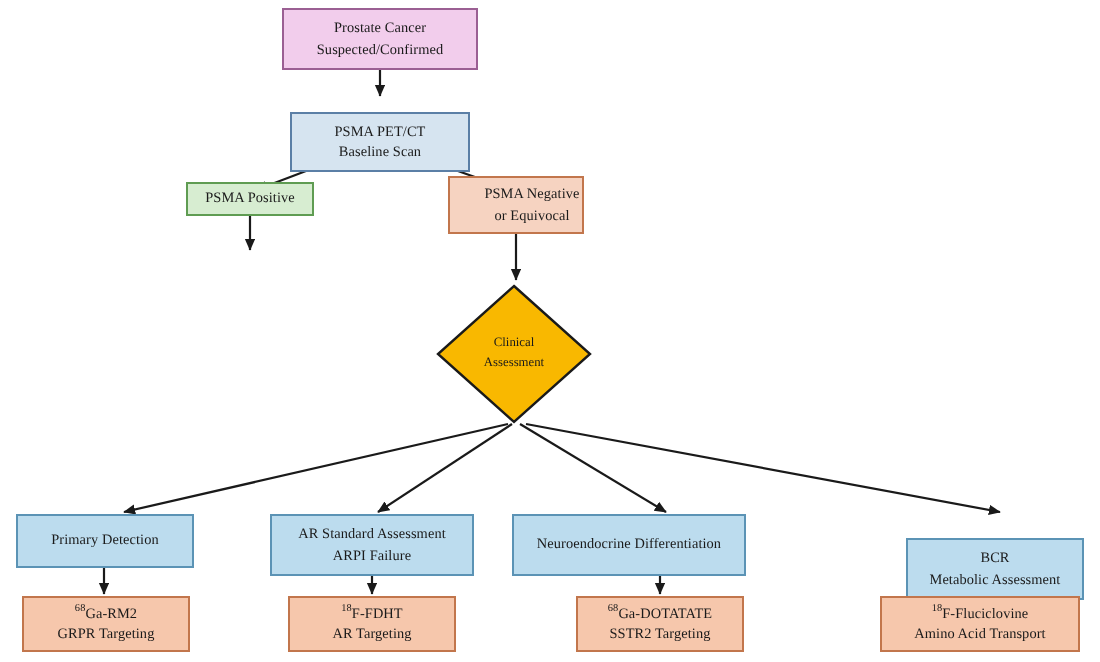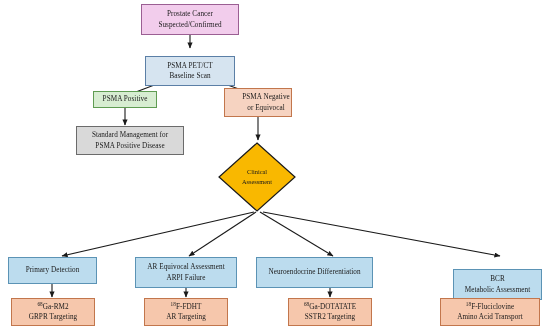--- a/index.html
+++ b/index.html
@@ -105,24 +105,20 @@
 
   <div class="node n-pos" style="left:93px; top:91px; width:64px; height:17px;">
     <span class="ln">PSMA Positive</span>
   </div>
 
   <div class="node n-neg" style="left:224px; top:88px; width:68px; height:29px;padding-left:16px;">
     <span class="ln">PSMA Negative</span>
     <span class="ln">or Equivocal</span>
   </div>
 
-  <div class="node n-gray" style="left:76px; top:126px; width:108px; height:29px;">
-    <span class="ln">Standard  Management for</span>
-    <span class="ln">PSMA Positive  Disease</span>
-  </div>
 
   <div class="diamond" style="left:218px; top:142px; width:78px; height:70px;">
     <svg class="dshape" viewBox="0 0 78 70" preserveAspectRatio="none">
       <polygon points="39,1 77,35 39,69 1,35" fill="#f9b800" stroke="#1a1a1a" stroke-width="1.2"></polygon>
     </svg>
     <div class="dlabel">
       <span class="ln">Clinical</span>
       <span class="ln">Assessment</span>
     </div>
   </div>
@@ -130,21 +126,21 @@
   <div class="node n-blue" style="left:8px; top:257px; width:89px; height:27px;">
     <span class="ln">Primary Detection</span>
   </div>
 
   <div class="node n-peach" style="left:11px; top:298px; width:84px; height:28px;">
     <span class="ln"><sup>68</sup><span>Ga-RM2</span></span>
     <span class="ln">GRPR Targeting</span>
   </div>
 
   <div class="node n-blue" style="left:135px; top:257px; width:102px; height:31px;">
-    <span class="ln">AR Equivocal Assessment</span>
+    <span class="ln">AR Standard Assessment</span>
     <span class="ln">ARPI Failure</span>
   </div>
 
   <div class="node n-peach" style="left:144px; top:298px; width:84px; height:28px;">
     <span class="ln"><sup>18</sup><span>F-FDHT</span></span>
     <span class="ln">AR Targeting</span>
   </div>
 
   <div class="node n-blue" style="left:256px; top:257px; width:117px; height:31px;">
     <span class="ln">Neuroendocrine  Differentiation</span>

